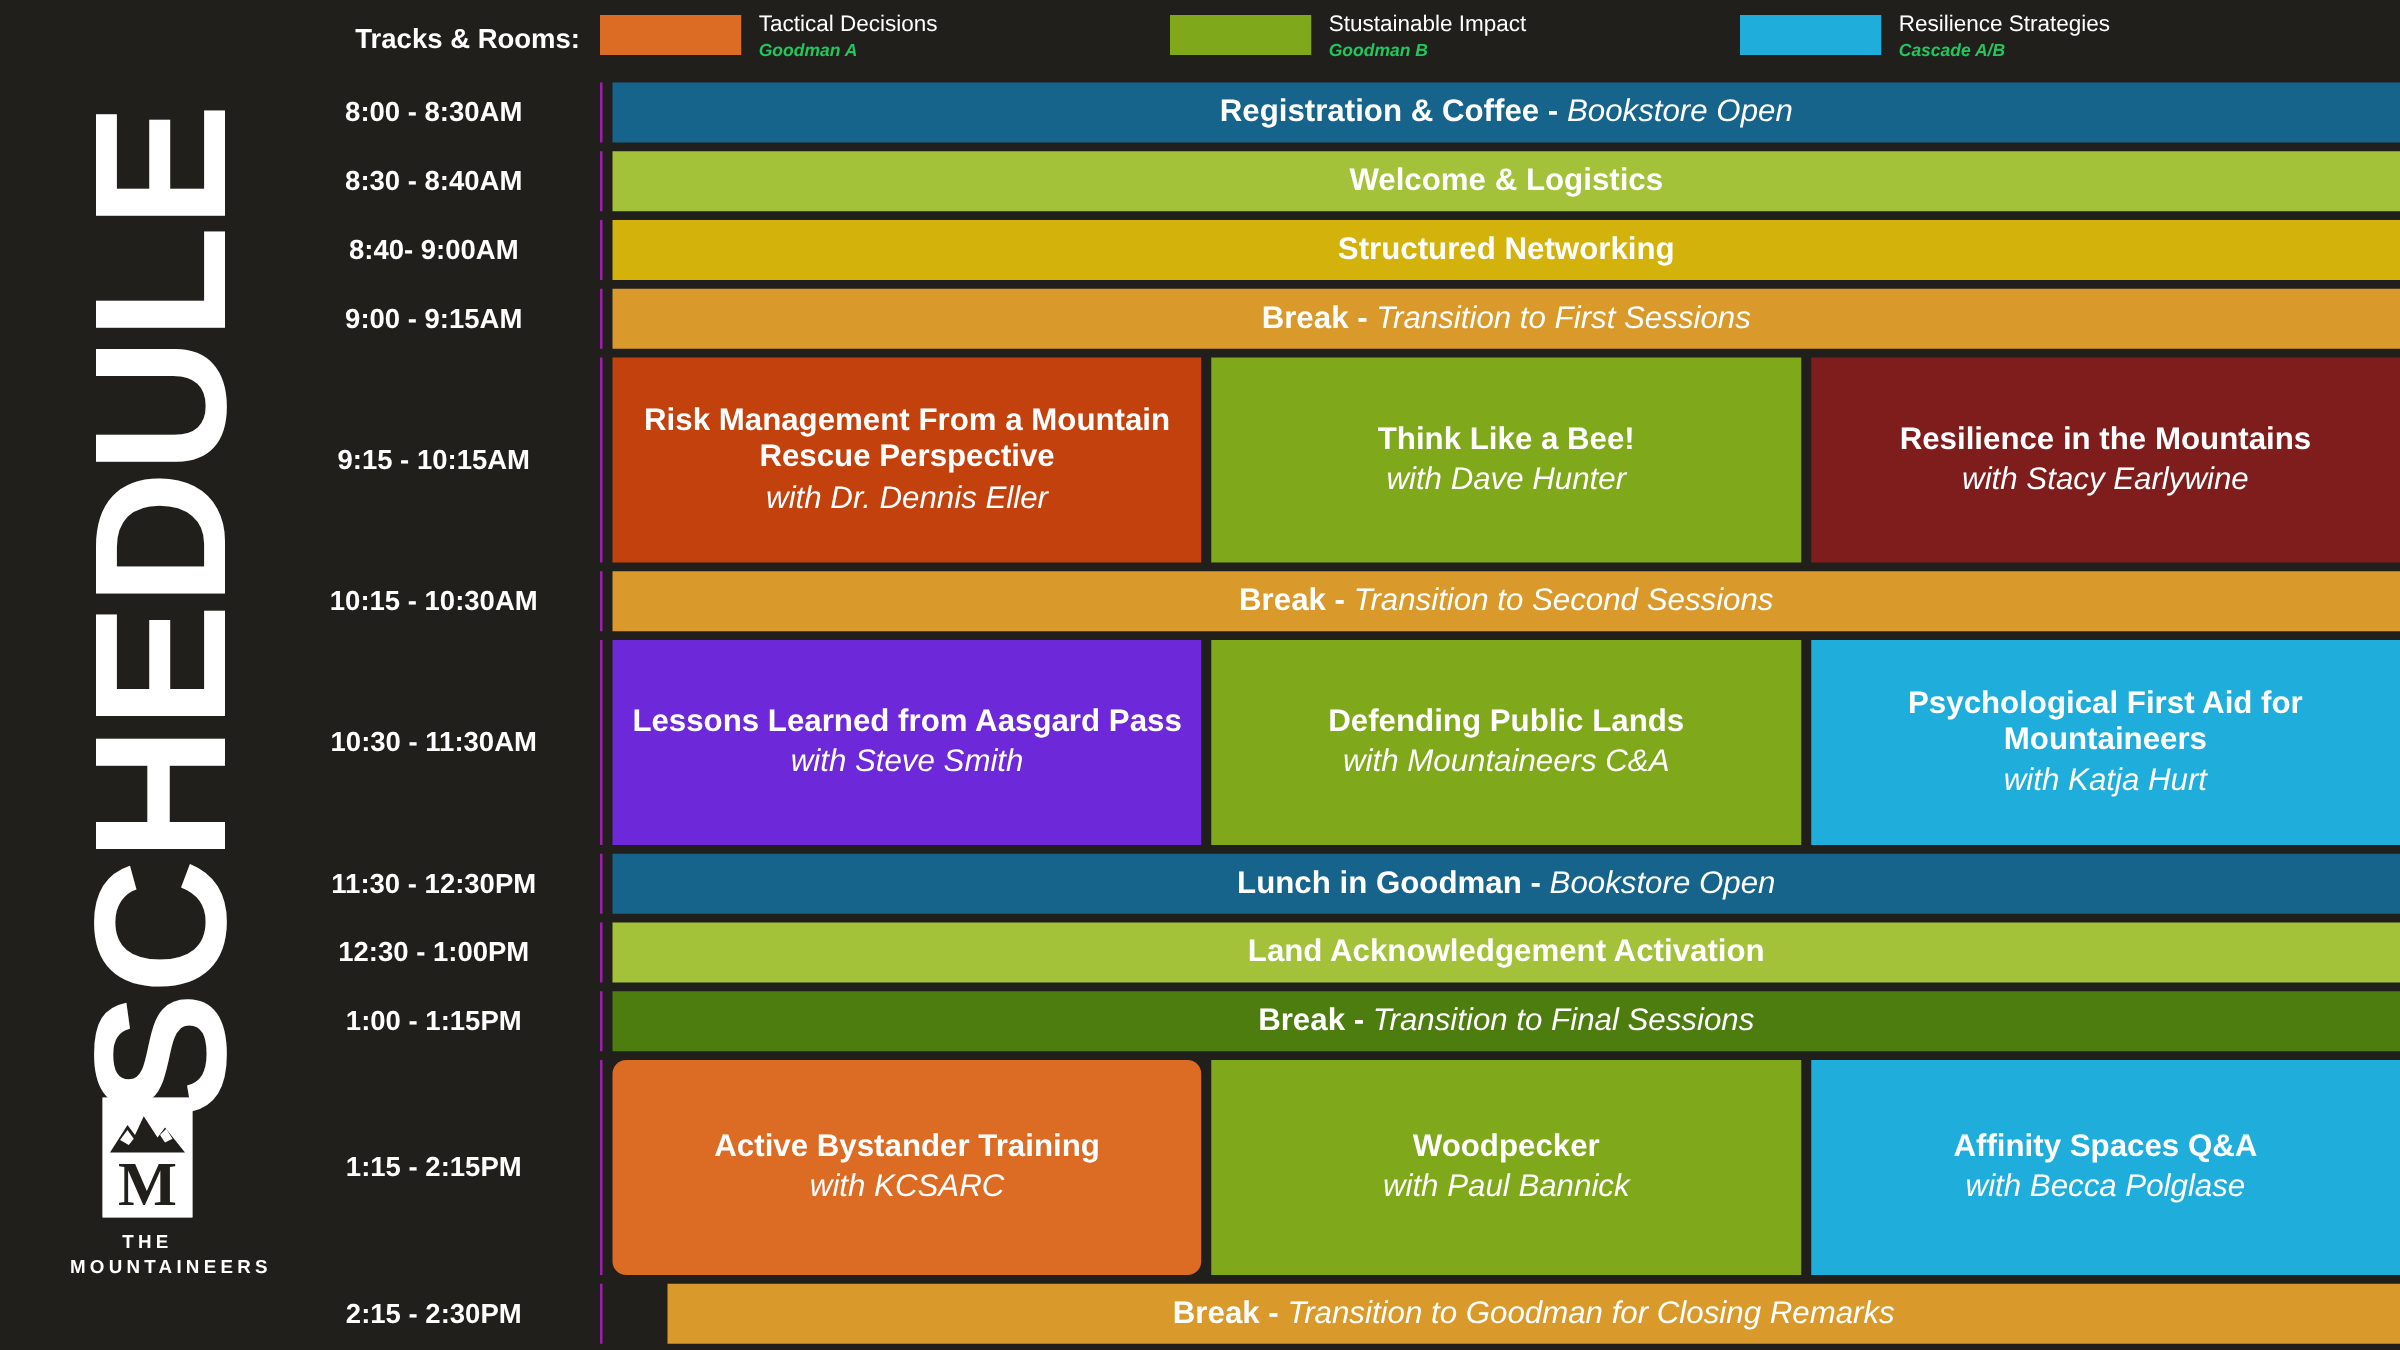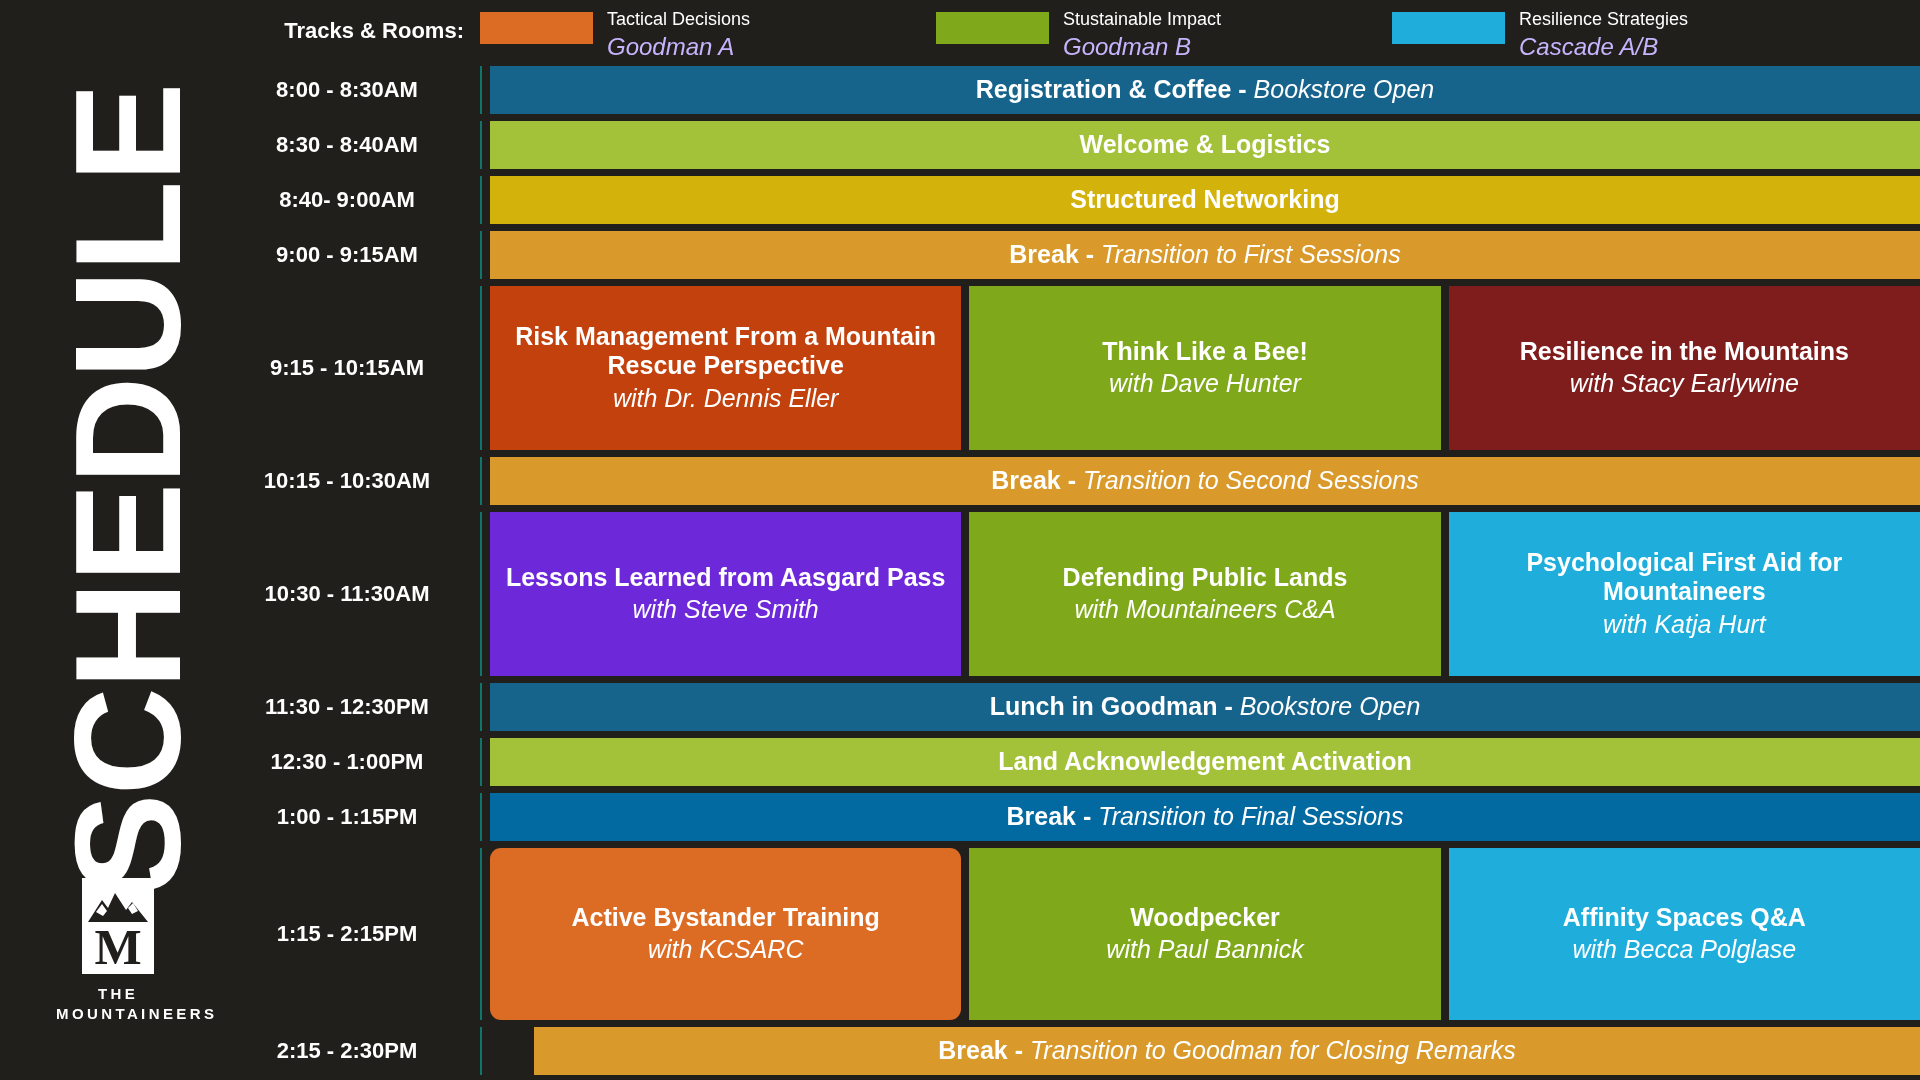--- a/index.html
+++ b/index.html
@@ -96,25 +96,26 @@
   }
   .legend-text { padding-left: 14px; }
   .legend-name {
     color: #ffffff;
     font-size: 18px;
     font-weight: 400;
     line-height: 1.25;
     white-space: nowrap;
   }
   .legend-room {
-    color: #c4b5fd;
-    font-size: 24px;
+    color: #22c55e;
+    font-size: 14px;
     font-style: italic;
     line-height: 1.3;
     white-space: nowrap;
+    font-weight: bold;
   }
 
   
   #rows {
     position: absolute;
     left: 0; top: 66px;
     width: 1692px;
   }
   .row {
     display: flex;
@@ -130,21 +131,21 @@
     color: #ffffff;
     font-size: 22px;
     font-weight: 700;
     white-space: nowrap;
     padding-right: 14px;
   }
   .bars {
     flex: 1;
     display: flex;
     gap: 8px;
-    border-left: 2px solid #0f766e;
+    border-left: 2px solid #a21caf;
     padding-left: 8px;
   }
   .bar {
     display: flex;
     flex-direction: column;
     align-items: center;
     justify-content: center;
     text-align: center;
     color: #ffffff;
     padding: 6px 12px;
@@ -311,21 +312,21 @@
           <div class="time-cell">12:30 - 1:00PM</div>
           <div class="bars">
             <div class="bar full h-plain" style="background: rgb(163, 193, 57);">
               <div class="bar-title">Land Acknowledgement Activation</div>
             </div>
           </div>
         </div>
         <div class="row">
           <div class="time-cell">1:00 - 1:15PM</div>
           <div class="bars">
-            <div class="bar full h-plain" style="background: #0369a1;">
+            <div class="bar full h-plain" style="background: #4d7c0f;">
               <div class="bar-title">Break<span> - </span><span class="sub-italic">Transition to Final Sessions</span></div>
             </div>
           </div>
         </div>
         <div class="row">
           <div class="time-cell">1:15 - 2:15PM</div>
           <div class="bars">
             <div class="bar col h-session-tall" style="background: rgb(220, 107, 36); border-radius: 11px;">
               <div class="bar-title">Active Bystander Training</div>
               <div class="bar-presenter">with KCSARC</div>

